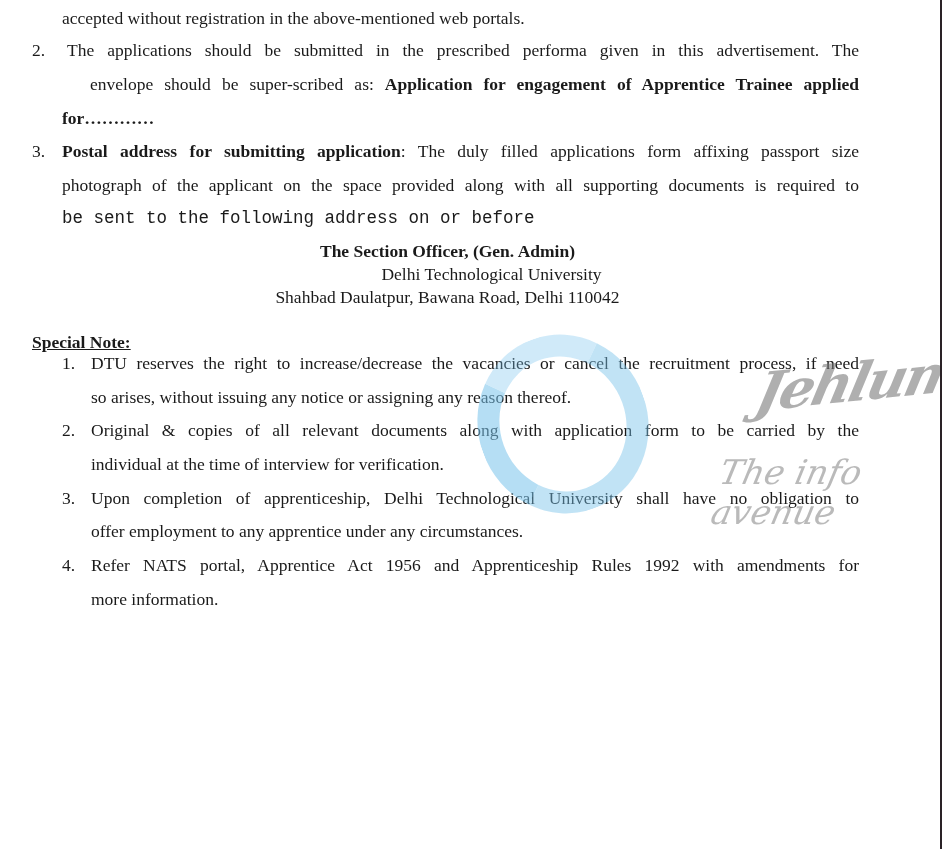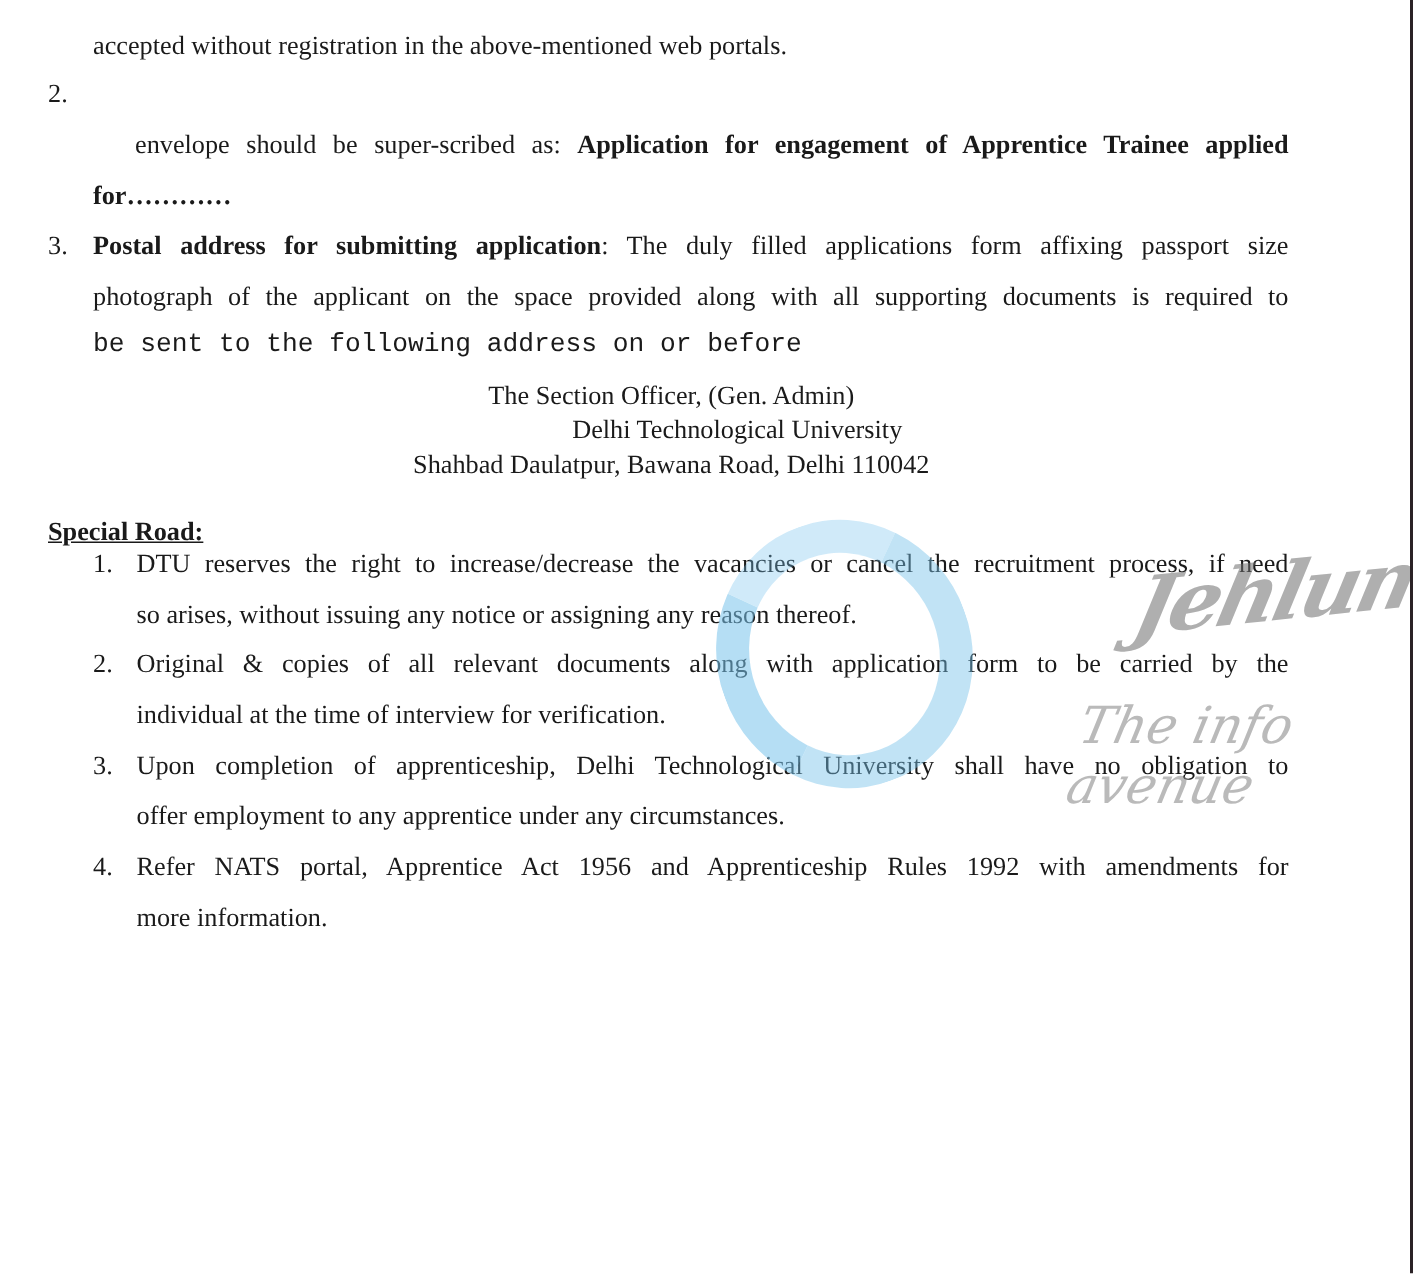--- a/index.html
+++ b/index.html
@@ -11,21 +11,21 @@
       width: 942px;
       height: 849px;
       position: relative;
       overflow: hidden;
       font-family: "Liberation Serif", "DejaVu Serif", serif;
       color: #1a1a1a;
       font-size: 17.5px;
     }
     .page {
       position: absolute;
-      left: 0; top: 16px;
+      left: 0; top: 4px;
       width: 940px;
       height: 737px;
       background: #ffffff;
     }
     .edge-line {
       position: absolute;
       right: 0;
       top: 0;
       width: 2px;
       height: 849px;
@@ -99,45 +99,48 @@
     }
   </style>
 </head>
 <body>
 
 <div class="page">
 
   <div class="line" style="left:62px; top:3px;">accepted without registration in the above-mentioned web portals.</div>
 
   <div class="num" style="left:32px; top:35px;">2.</div>
+  <div class="line" style="left:67px; top:35px; width:792px;">
+    <span style="display:block; text-align:justify; text-align-last:justify;">The applications should be submitted in the prescribed performa given in this advertisement. The</span>
+  </div>
   <div class="line" style="left:62px; top:69px; width:797px;">
     <div style="text-align:justify; text-align-last:justify;margin-left:28px;">
       <span>envelope should be super-scribed as: </span><b>Application for engagement of Apprentice Trainee applied</b>
     </div>
   </div>
   <div class="line" style="left:62px; top:103px;">
     <b>for…………</b>
   </div>
 
   <div class="num" style="left:32px; top:136px;">3.</div>
   <div class="line" style="left:62px; top:136px; width:797px;">
     <div style="text-align:justify; text-align-last:justify;">
       <b>Postal address for submitting application</b><span>: The duly filled applications form affixing passport size</span>
     </div>
   </div>
   <div class="line" style="left:62px; top:170px; width:797px;">
     <span style="display:block; text-align:justify; text-align-last:justify;">photograph of the applicant on the space provided along with all supporting documents is required to</span>
   </div>
   <div class="line" style="left:62px; top:203px;font-family:Liberation Mono, monospace;">be sent to the following address on or before</div>
 
-  <div class="center-block" style="top:236px;">The Section Officer, (Gen. Admin)</div>
+  <div class="center-block" style="top:236px;font-weight:bold;">The Section Officer, (Gen. Admin)</div>
   <div class="center-block" style="top:259px;margin-left:44px;">Delhi Technological University</div>
   <div class="center-block" style="top:282px;">Shahbad Daulatpur, Bawana Road, Delhi 110042</div>
 
-  <div class="heading">Special Road:</div>
+  <div class="heading">Special Note:</div>
 
   <div class="num" style="left:62px; top:348px;">1.</div>
   <div class="line" style="left:91px; top:348px; width:768px;">
     <span style="display:block; text-align:justify; text-align-last:justify;">DTU reserves the right to increase/decrease the vacancies or cancel the recruitment process, if need</span>
   </div>
   <div class="line" style="left:91px; top:382px;">so arises, without issuing any notice or assigning any reason thereof.</div>
 
   <div class="num" style="left:62px; top:415px;">2.</div>
   <div class="line" style="left:91px; top:415px; width:768px;">
     <span style="display:block; text-align:justify; text-align-last:justify;">Original &amp; copies of all relevant documents along with application form to be carried by the</span>

